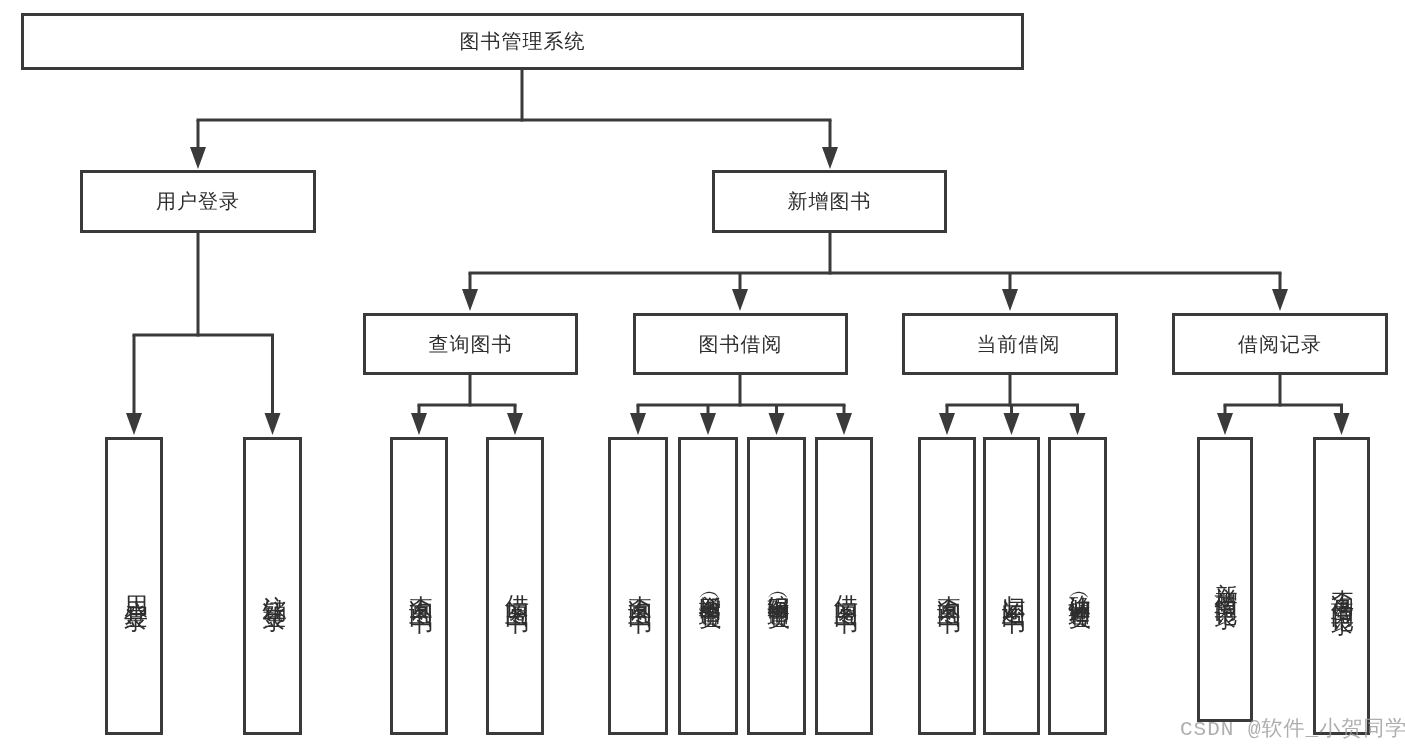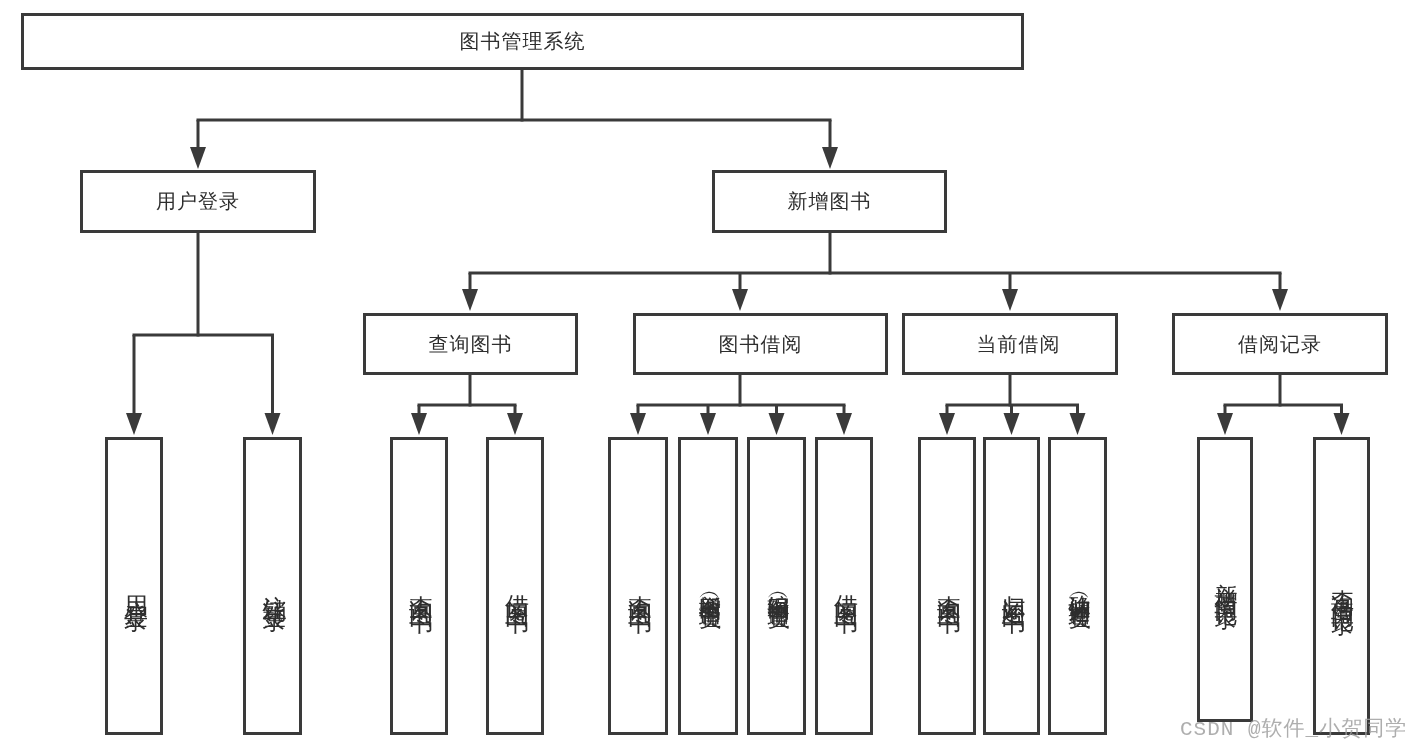--- a/index.html
+++ b/index.html
@@ -135,21 +135,21 @@
   <div class="node" style="left:80px; top:170px; width:236px; height:63px;">
     <span class="label">用户登录</span>
   </div>
   <div class="node" style="left:712px; top:170px; width:235px; height:63px;">
     <span class="label">新增图书</span>
   </div>
 
   <div class="node" style="left:363px; top:313px; width:215px; height:62px;">
     <span class="label">查询图书</span>
   </div>
-  <div class="node" style="left:633px; top:313px; width:255px; height:62px;">
+  <div class="node" style="left:633px; top:313px; width:215px; height:62px;">
     <span class="label">图书借阅</span>
   </div>
   <div class="node" style="left:902px; top:313px; width:216px; height:62px;padding-left:17px;">
     <span class="label">当前借阅</span>
   </div>
   <div class="node" style="left:1172px; top:313px; width:216px; height:62px;align-items:center;">
     <span class="label">借阅记录</span>
   </div>
 
   <div class="node leaf" style="left:105px; top:437px; width:58px; height:298px;">

